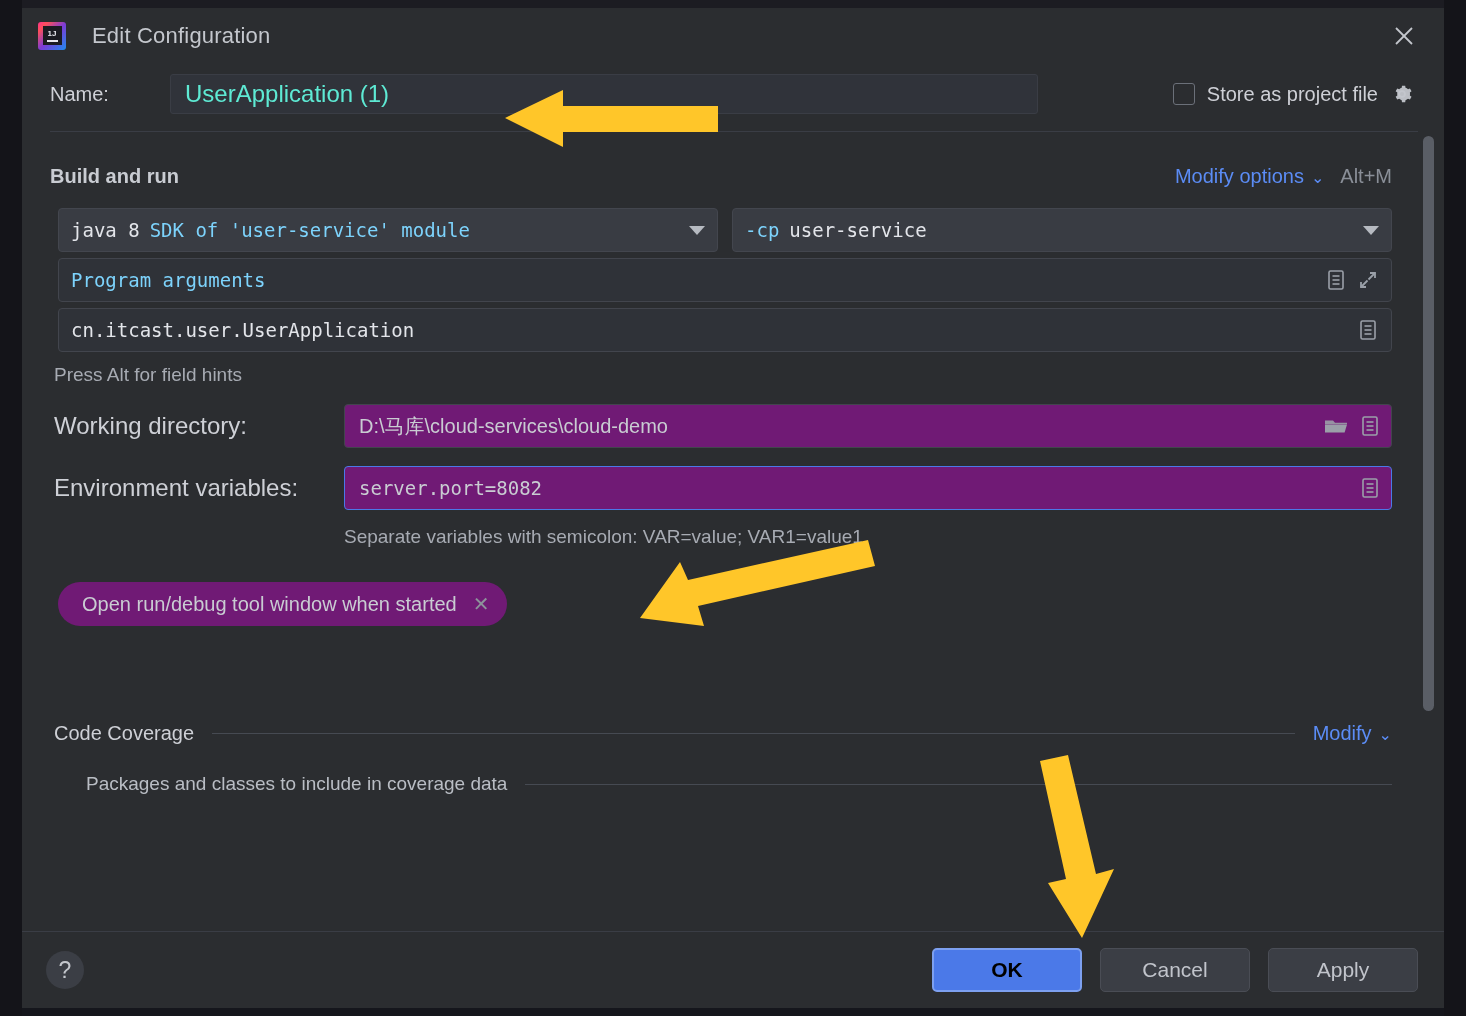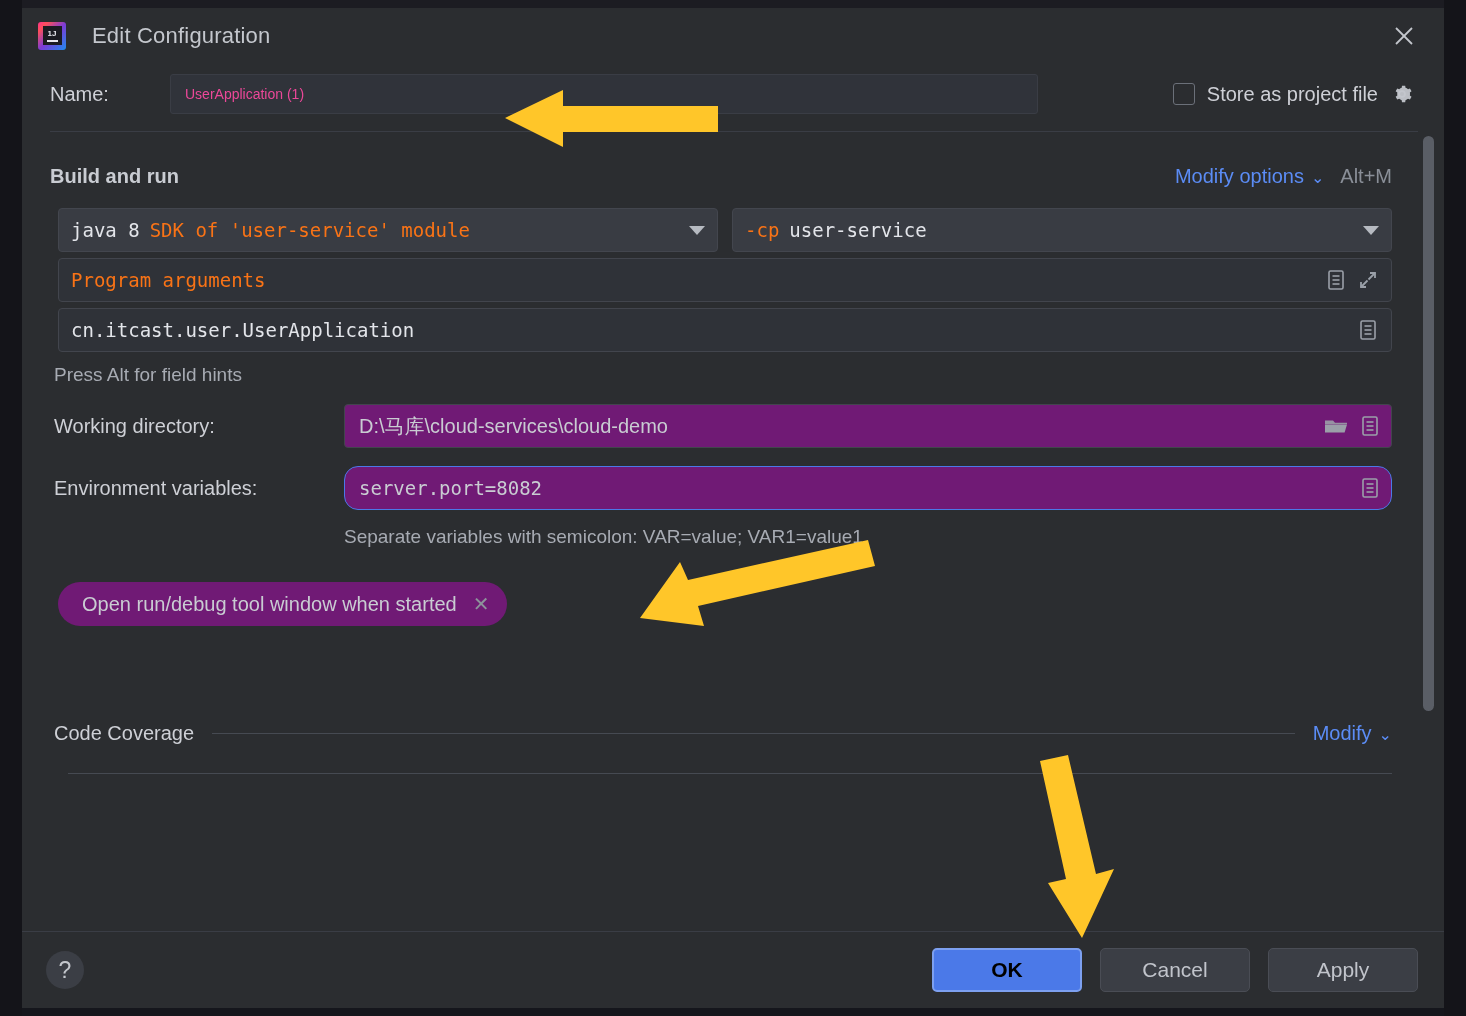--- a/index.html
+++ b/index.html
@@ -79,22 +79,22 @@
   .name-label { font-size: 20px; color:#ced0d6; width: 120px; flex:0 0 120px; }
   .name-input {
     height: 40px;
     width: 868px;
     background: #30333a;
     border: 1px solid #3a3d45;
     border-radius: 3px;
     display: flex; align-items: center;
     padding: 8px 14px;
     box-sizing: border-box;
-    font-size: 14px;
-    color: #ec4899;
+    font-size: 24px;
+    color: #5eead4;
     cursor: text;
   }
   .name-right { flex:1 1 auto; display:flex; align-items:center; justify-content:flex-end; gap:12px; padding-right: 6px; }
   .checkbox {
     width: 20px; height: 20px;
     border: 1.5px solid #6b7079;
     border-radius: 3px;
     background: #2b2d30;
     flex: 0 0 20px;
     cursor: pointer;
@@ -148,54 +148,54 @@
     box-sizing:border-box;
     font-family: "DejaVu Sans Mono", monospace;
     font-size: 19px;
     color: #c9ccd2;
     cursor: text;
   }
   .field.dark {
     background: #2f3238;
     border-color: #42454d;
   }
-  .field .dim { color:#f97316; }
+  .field .dim { color:#7dd3fc; }
   .field .bright { color:#e3e5ea; }
   .field-grow { flex: 1 1 auto; min-width: 0; }
   .field-text { overflow:hidden; white-space:nowrap; }
   .field-spacer { flex:1 1 auto; }
   .caret-down {
     margin-left: 10px; flex:0 0 auto;
     width:0; height:0;
     border-left: 8px solid transparent;
     border-right: 8px solid transparent;
     border-top: 9px solid #b6bac1;
     cursor:pointer;
   }
   .icon-btn { flex:0 0 auto; margin-left:10px; cursor:pointer; display:flex; align-items:center; color:#9ba0a9; }
   .hint-text { font-size: 19px; color:#a7abb3; margin-top: 12px; padding-left: 4px; }
 
   
   .labeled-row { display:flex; align-items:center; margin-top: 18px; padding-right:26px; }
-  .row-label { font-size: 20px; color:#ced0d6; width: 290px; flex:0 0 290px; padding-left:4px; }
+  .row-label { font-size: 24px; color:#ced0d6; width: 290px; flex:0 0 290px; padding-left:4px; }
   .row-field {
     height: 44px;
     flex: 1 1 auto;
     background: #701a75;
     border: 1px solid #42454d;
     border-radius: 4px;
     display:flex; align-items:center;
     padding: 0 10px 0 14px;
     box-sizing:border-box;
     font-size: 20px;
     color:#c9ccd2;
     cursor:text;
     min-width:0;
   }
-  .row-field.focused { border-color:#4b79e8;border-radius:14px; }
+  .row-field.focused { border-color:#4b79e8; }
   .row-field.mono { font-family:"DejaVu Sans Mono", monospace; font-size:19px; }
   .sub-hint { font-size: 19px; color:#a7abb3; margin: 16px 0 0 294px; }
 
   
   .pill {
     display:inline-flex; align-items:center;
     height: 44px;
     margin-top: 34px; margin-left: 8px;
     background: #701a75;
     border-radius: 22px;
@@ -417,20 +417,21 @@
       
       <div class="cov-head">
         <div class="cov-title">Code Coverage</div>
         <div class="cov-line"></div>
         <div class="link">
           <span>Modify</span><span class="chev">⌄</span>
         </div>
       </div>
 
       <div class="cov-sub">
+        <div class="cov-sub-text">Packages and classes to include in coverage data</div>
         <div class="cov-sub-line"></div>
       </div>
 
     </div>
 
     <div class="footer">
       <div class="help-btn">?</div>
       <div class="footer-spacer"></div>
       <div class="btn primary">OK</div>
       <div class="btn secondary">Cancel</div>

